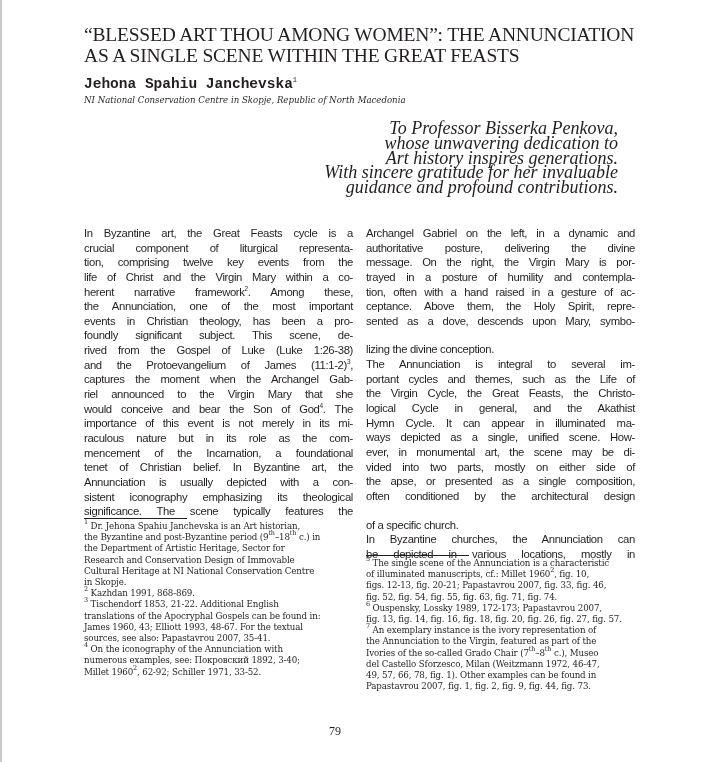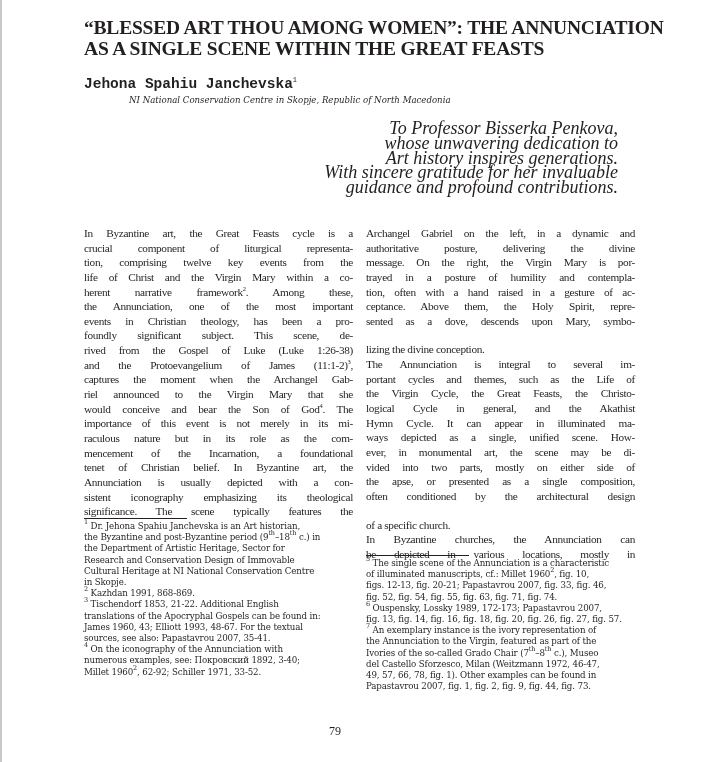--- a/index.html
+++ b/index.html
@@ -2,42 +2,42 @@
 <html><head>
   <meta charset="utf-8">
   <style>
     html, body { margin: 0; padding: 0; background: #ffffff; }
     body {
       width: 711px; height: 762px; position: relative; overflow: hidden;
       font-family: "DejaVu Serif", serif; color: #231f20;
       border-left: 2px solid #c8c8c8; box-sizing: border-box;
     }
     .title {
-      position: absolute; left: 82px; top: 17px; width: 560px;
-      font-family: "Liberation Serif", serif; font-weight: bold;
+      position: absolute; left: 82px; top: 24px; width: 560px;
+      font-family: "Liberation Serif", serif; font-weight: normal;
       font-size: 19.5px; line-height: 21px; letter-spacing: -0.2px; color: #231f20;
     }
     .title div { white-space: nowrap; }
     .author {
       position: absolute; left: 82px; top: 76px;
       font-family: Liberation Mono, monospace; font-weight: bold; font-size: 14.5px;
     }
     .author sup { font-size: 7px; vertical-align: 6px; font-weight: normal; }
     .affil {
       position: absolute; left: 82px; top: 95px;
-      font-family: "DejaVu Serif", serif; font-style: italic; font-size: 8.6px; margin-left: 45px;
+      font-family: "DejaVu Serif", serif; font-style: italic; font-size: 8.6px;
     }
     .dedication {
       position: absolute; right: 93px; top: 121px; width: 300px; text-align: right;
       font-family: "Liberation Serif", serif; font-style: italic; font-size: 18px; line-height: 14.8px;
     }
     .dedication div { white-space: nowrap; }
     .col {
       position: absolute; top: 226px; width: 269px;
-      font-family: Liberation Serif, serif; font-size: 11.3px; line-height: 14.65px;
+      font-family: Liberation Sans, sans-serif; font-size: 11.3px; line-height: 14.65px;
       letter-spacing: -0.35px;
     }
     .col-left { left: 82px; }
     .col-right { left: 364px; }
     .col .line { white-space: nowrap; text-align: justify; text-align-last: justify; height: 14.65px; overflow: visible; }
     .col .line.last { text-align-last: left; margin-top: 14px; }
     .col sup, .fn sup { font-size: 6.5px; vertical-align: 5px; line-height: 0; }
     .rule { position: absolute; height: 1px; background: #231f20; width: 103px; }
     .fn {
       position: absolute; width: 276px;

